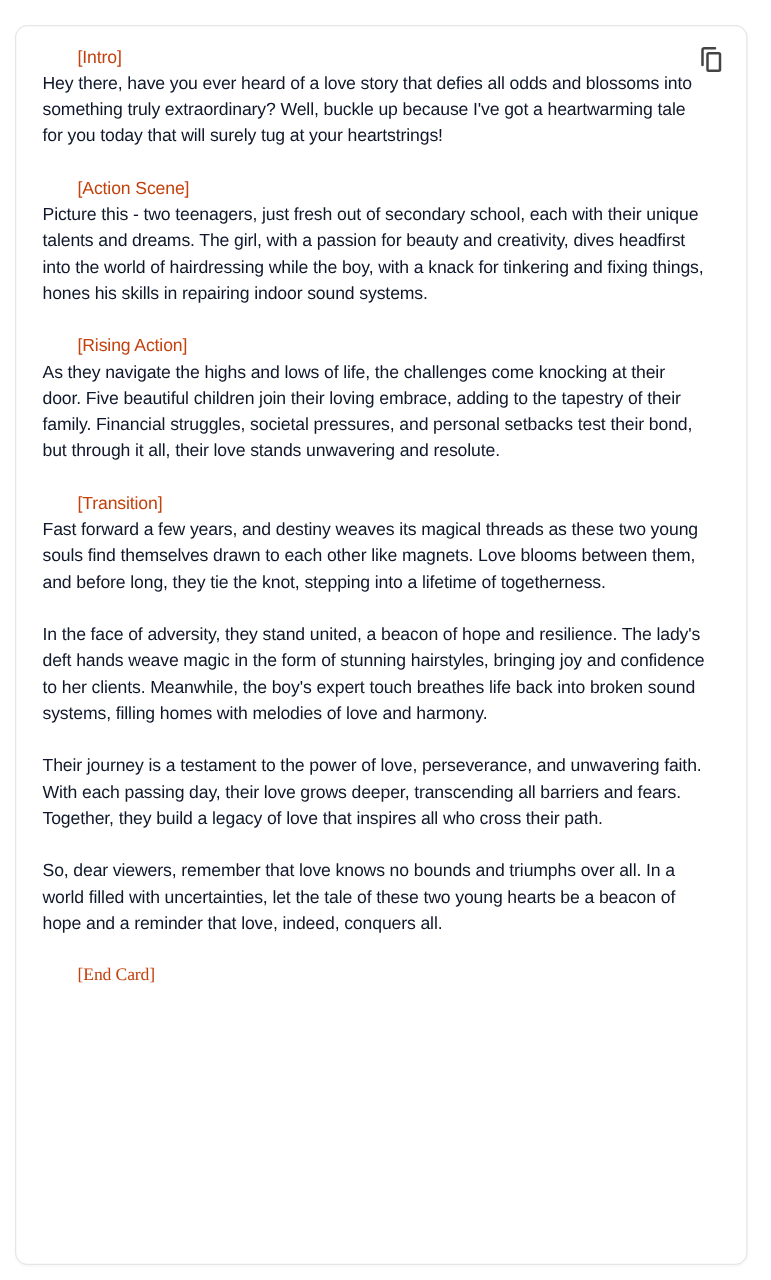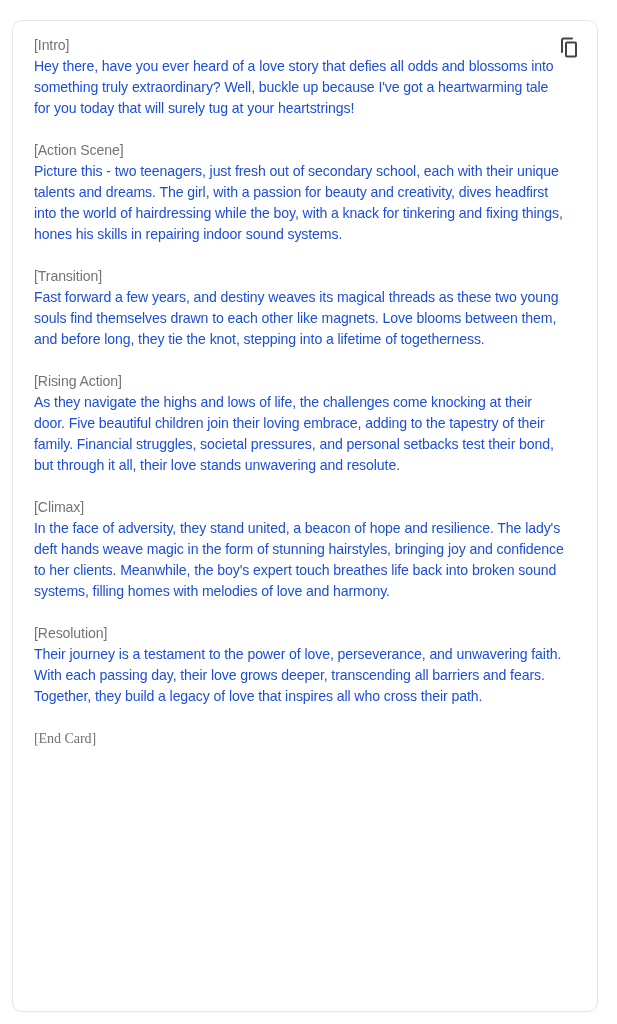--- a/index.html
+++ b/index.html
@@ -34,25 +34,26 @@
     font-size: 14.1px;
     line-height: 21px;
     letter-spacing: -0.1px;
   }
   .section {
     margin: 0 0 21px 0;
   }
   .section:last-child { margin-bottom: 0; font-family: Liberation Serif, serif; }
   .section-header {
     display: block;
-    color: #737373;
+    color: #c2410c;
+    margin-left: 28px;
   }
   .section-body {
     display: block;
-    color: #1d4ed8;
+    color: #0f172a;
   }
   .copy-button {
     position: absolute;
     right: 18px;
     top: 16px;
     width: 20px;
     height: 22px;
     cursor: pointer;
   }
   .copy-button svg { display: block; }
@@ -73,34 +74,33 @@
   <div class="content">
     <div class="section">
       <span class="section-header">[Intro]</span>
       <span class="section-body">Hey there, have you ever heard of a love story that defies all odds and blossoms into something truly extraordinary? Well, buckle up because I've got a heartwarming tale for you today that will surely tug at your heartstrings!</span>
     </div>
     <div class="section">
       <span class="section-header">[Action Scene]</span>
       <span class="section-body">Picture this - two teenagers, just fresh out of secondary school, each with their unique talents and dreams. The girl, with a passion for beauty and creativity, dives headfirst into the world of hairdressing while the boy, with a knack for tinkering and fixing things, hones his skills in repairing indoor sound systems.</span>
     </div>
     <div class="section">
+      <span class="section-header">[Rising Action]</span>
+      <span class="section-body">As they navigate the highs and lows of life, the challenges come knocking at their door. Five beautiful children join their loving embrace, adding to the tapestry of their family. Financial struggles, societal pressures, and personal setbacks test their bond, but through it all, their love stands unwavering and resolute.</span>
+    </div>
+    <div class="section">
       <span class="section-header">[Transition]</span>
       <span class="section-body">Fast forward a few years, and destiny weaves its magical threads as these two young souls find themselves drawn to each other like magnets. Love blooms between them, and before long, they tie the knot, stepping into a lifetime of togetherness.</span>
     </div>
     <div class="section">
-      <span class="section-header">[Rising Action]</span>
-      <span class="section-body">As they navigate the highs and lows of life, the challenges come knocking at their door. Five beautiful children join their loving embrace, adding to the tapestry of their family. Financial struggles, societal pressures, and personal setbacks test their bond, but through it all, their love stands unwavering and resolute.</span>
-    </div>
-    <div class="section">
-      <span class="section-header">[Climax]</span>
       <span class="section-body">In the face of adversity, they stand united, a beacon of hope and resilience. The lady's deft hands weave magic in the form of stunning hairstyles, bringing joy and confidence to her clients. Meanwhile, the boy's expert touch breathes life back into broken sound systems, filling homes with melodies of love and harmony.</span>
     </div>
     <div class="section">
-      <span class="section-header">[Resolution]</span>
       <span class="section-body">Their journey is a testament to the power of love, perseverance, and unwavering faith. With each passing day, their love grows deeper, transcending all barriers and fears. Together, they build a legacy of love that inspires all who cross their path.</span>
     </div>
     <div class="section">
+      <span class="section-body">So, dear viewers, remember that love knows no bounds and triumphs over all. In a world filled with uncertainties, let the tale of these two young hearts be a beacon of hope and a reminder that love, indeed, conquers all.</span>
     </div>
     <div class="section">
       <span class="section-header">[End Card]</span>
     </div>
   </div>
 </div>
 
 </body></html>

